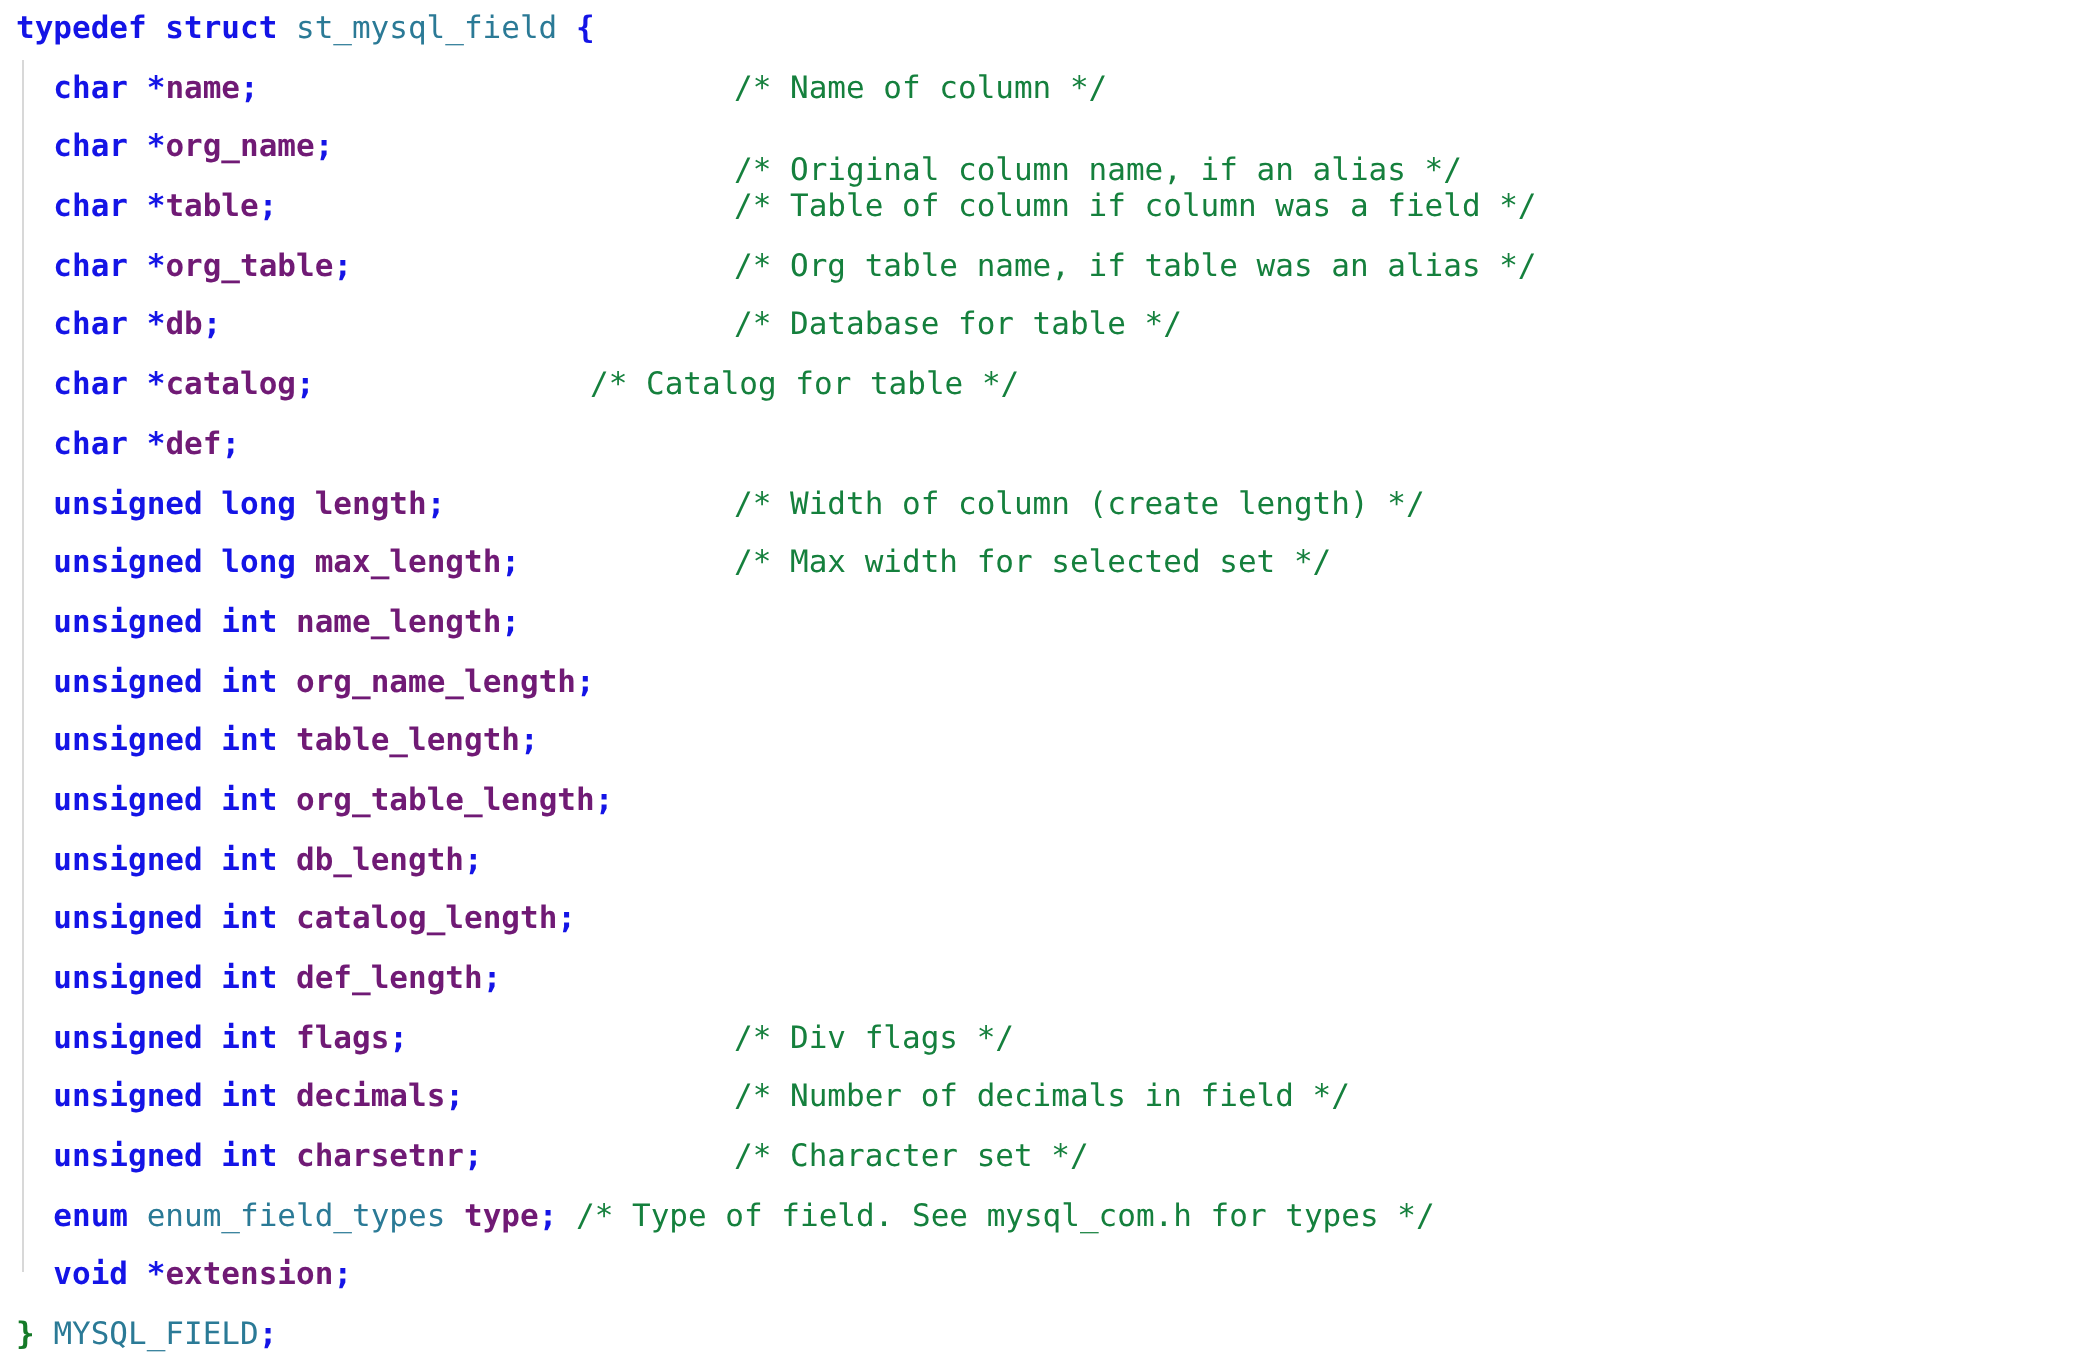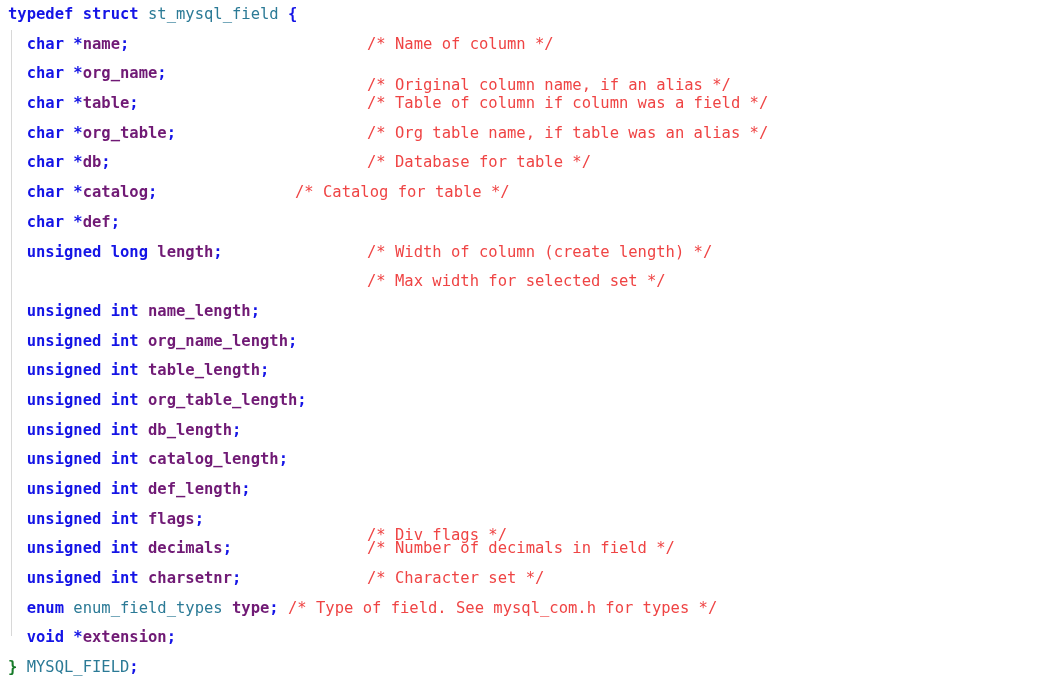--- a/index.html
+++ b/index.html
@@ -44,48 +44,48 @@
     padding-left: 8px;
     box-sizing: border-box;
   }
 
   
   .kw   { color: #1414e6; font-weight: 700; }   
   .type { color: #2b7a96; }                     
   .id   { color: #701a75; font-weight: 700; }   
   .pun  { color: #1414e6; font-weight: 700; }   
   .brace-close { color: #157a28; font-weight: 700; } 
-  .cm   { color: #ef4444; }                     
+  .cm   { color: #15803d; }                     
 
   .code-text { display: inline; }
   .comment-col { display: inline; }
 </style>
 </head>
 <body>
 
 <div id="code-block">
   <div id="indent-guide"></div>
   <div id="code-lines">
       <div class="code-line"><span class="code-text"><span class="kw">typedef struct </span><span class="type">st_mysql_field</span><span class="pun"> {</span></span></div>
       <div class="code-line"><span class="code-text"><span>  </span><span class="kw">char </span><span class="pun">*</span><span class="id">name</span><span class="pun">;</span></span><span class="cm comment-col" style="position: absolute; left: 367px; top: 0px;">/* Name of column */</span></div>
       <div class="code-line"><span class="code-text"><span>  </span><span class="kw">char </span><span class="pun">*</span><span class="id">org_name</span><span class="pun">;</span></span><span class="cm comment-col" style="position: absolute; left: 367px; top: 0px; margin-top: 12px;">/* Original column name, if an alias */</span></div>
       <div class="code-line"><span class="code-text"><span>  </span><span class="kw">char </span><span class="pun">*</span><span class="id">table</span><span class="pun">;</span></span><span class="cm comment-col" style="position: absolute; left: 367px; top: 0px;">/* Table of column if column was a field */</span></div>
       <div class="code-line"><span class="code-text"><span>  </span><span class="kw">char </span><span class="pun">*</span><span class="id">org_table</span><span class="pun">;</span></span><span class="cm comment-col" style="position: absolute; left: 367px; top: 0px;">/* Org table name, if table was an alias */</span></div>
       <div class="code-line"><span class="code-text"><span>  </span><span class="kw">char </span><span class="pun">*</span><span class="id">db</span><span class="pun">;</span></span><span class="cm comment-col" style="position: absolute; left: 367px; top: 0px;">/* Database for table */</span></div>
       <div class="code-line"><span class="code-text"><span>  </span><span class="kw">char </span><span class="pun">*</span><span class="id">catalog</span><span class="pun">;</span></span><span class="cm comment-col" style="position: absolute; left: 295px; top: 0px;">/* Catalog for table */</span></div>
       <div class="code-line"><span class="code-text"><span>  </span><span class="kw">char </span><span class="pun">*</span><span class="id">def</span><span class="pun">;</span></span></div>
       <div class="code-line"><span class="code-text"><span>  </span><span class="kw">unsigned long </span><span class="id">length</span><span class="pun">;</span></span><span class="cm comment-col" style="position: absolute; left: 367px; top: 0px;">/* Width of column (create length) */</span></div>
-      <div class="code-line"><span class="cm comment-col" style="position: absolute; left: 367px; top: 0px;">/* Max width for selected set */</span></div>
+      <div class="code-line"><span class="code-text"><span>  </span><span class="kw">unsigned long </span><span class="id">max_length</span><span class="pun">;</span></span><span class="cm comment-col" style="position: absolute; left: 367px; top: 0px;">/* Max width for selected set */</span></div>
       <div class="code-line"><span class="code-text"><span>  </span><span class="kw">unsigned int </span><span class="id">name_length</span><span class="pun">;</span></span></div>
       <div class="code-line"><span class="code-text"><span>  </span><span class="kw">unsigned int </span><span class="id">org_name_length</span><span class="pun">;</span></span></div>
       <div class="code-line"><span class="code-text"><span>  </span><span class="kw">unsigned int </span><span class="id">table_length</span><span class="pun">;</span></span></div>
       <div class="code-line"><span class="code-text"><span>  </span><span class="kw">unsigned int </span><span class="id">org_table_length</span><span class="pun">;</span></span></div>
       <div class="code-line"><span class="code-text"><span>  </span><span class="kw">unsigned int </span><span class="id">db_length</span><span class="pun">;</span></span></div>
       <div class="code-line"><span class="code-text"><span>  </span><span class="kw">unsigned int </span><span class="id">catalog_length</span><span class="pun">;</span></span></div>
       <div class="code-line"><span class="code-text"><span>  </span><span class="kw">unsigned int </span><span class="id">def_length</span><span class="pun">;</span></span></div>
-      <div class="code-line"><span class="code-text"><span>  </span><span class="kw">unsigned int </span><span class="id">flags</span><span class="pun">;</span></span><span class="cm comment-col" style="position: absolute; left: 367px; top: 0px; margin-top: 16px;">/* Div flags */</span></div>
+      <div class="code-line"><span class="code-text"><span>  </span><span class="kw">unsigned int </span><span class="id">flags</span><span class="pun">;</span></span><span class="cm comment-col" style="position: absolute; left: 367px; top: 0px;">/* Div flags */</span></div>
       <div class="code-line"><span class="code-text"><span>  </span><span class="kw">unsigned int </span><span class="id">decimals</span><span class="pun">;</span></span><span class="cm comment-col" style="position: absolute; left: 367px; top: 0px;">/* Number of decimals in field */</span></div>
       <div class="code-line"><span class="code-text"><span>  </span><span class="kw">unsigned int </span><span class="id">charsetnr</span><span class="pun">;</span></span><span class="cm comment-col" style="position: absolute; left: 367px; top: 0px;">/* Character set */</span></div>
       <div class="code-line"><span class="code-text"><span>  </span><span class="kw">enum </span><span class="type">enum_field_types</span><span class="id"> type</span><span class="pun">;</span></span><span> </span><span class="cm comment-col" style="position: static;">/* Type of field. See mysql_com.h for types */</span></div>
       <div class="code-line"><span class="code-text"><span>  </span><span class="kw">void </span><span class="pun">*</span><span class="id">extension</span><span class="pun">;</span></span></div>
       <div class="code-line"><span class="code-text"><span class="brace-close">}</span><span class="pun"> </span><span class="type">MYSQL_FIELD</span><span class="pun">;</span></span></div>
     </div>
 </div>
 
 </body></html>

